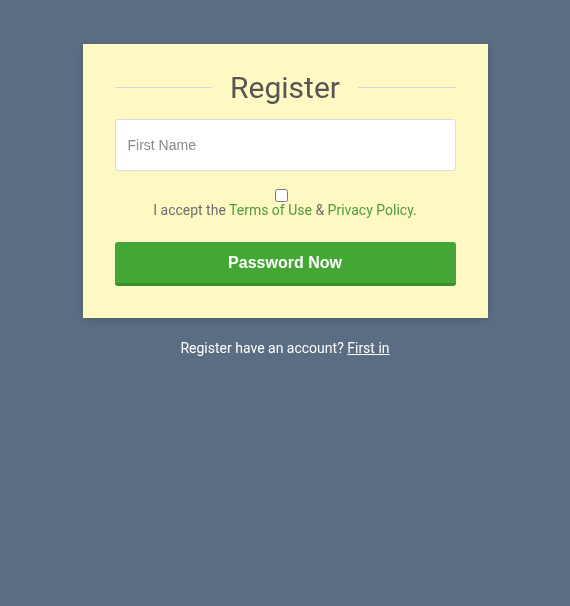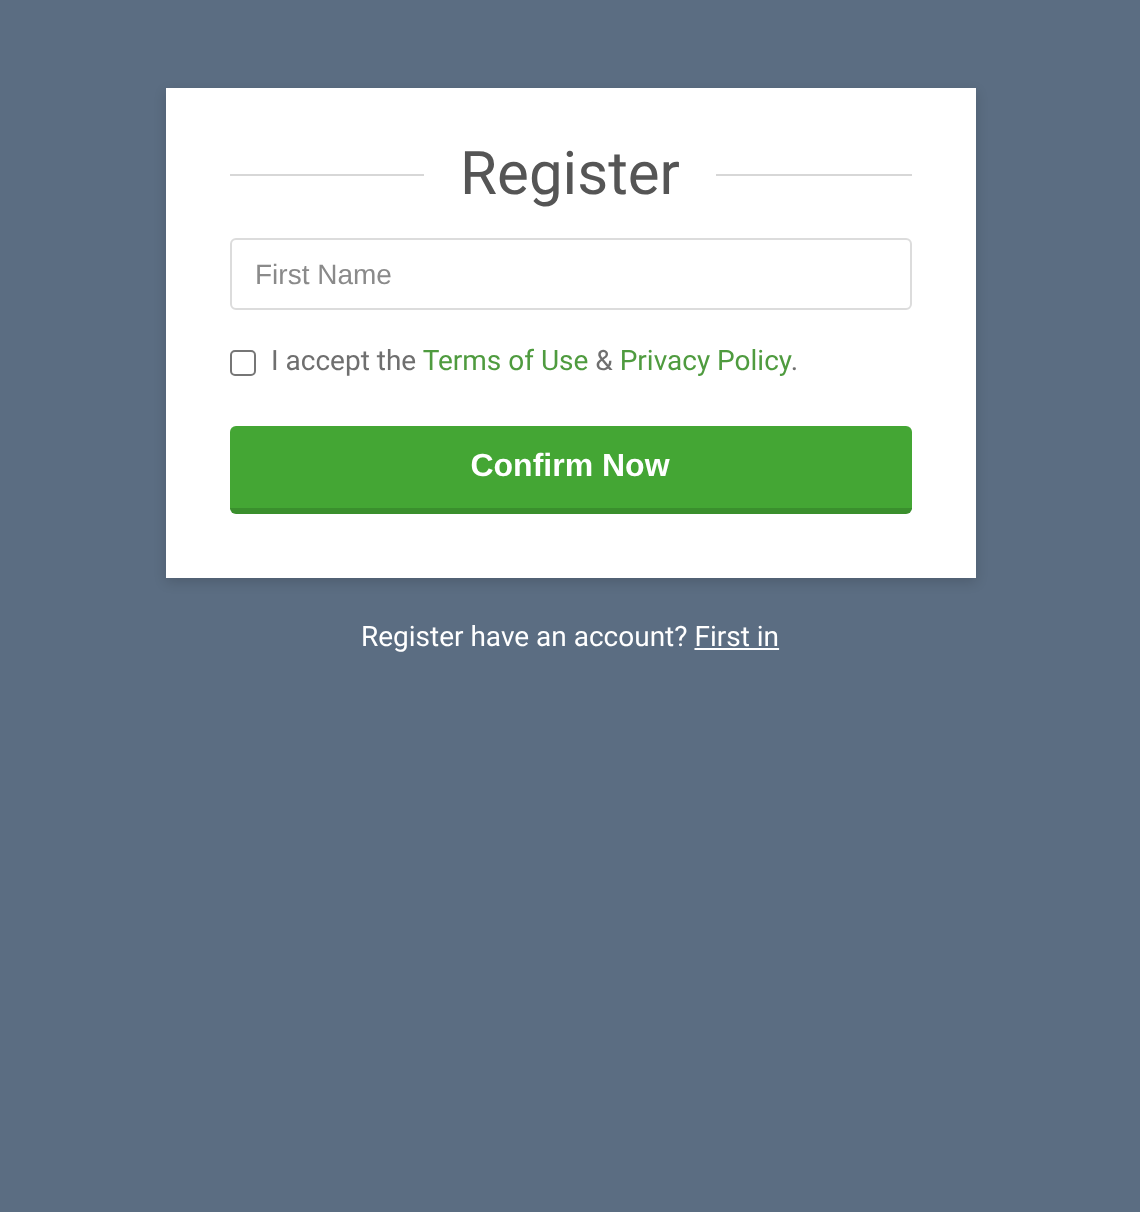--- a/index.html
+++ b/index.html
@@ -11,21 +11,21 @@
       font-family: -apple-system, BlinkMacSystemFont, "Segoe UI", Roboto, "Helvetica Neue", Arial, sans-serif;
       background-color: #5b6d82;
       width: 570px;
       height: 606px;
       display: flex;
       flex-direction: column;
       align-items: center;
       padding-top: 44px;
     }
     .card {
-      background-color: #ffffff;
+      background-color: #fef9c3;
       width: 405px;
       padding: 26px 32px 32px 32px;
       box-shadow: 0 2px 6px rgba(0,0,0,0.15);
     }
     .title-row {
       display: flex;
       align-items: center;
       justify-content: center;
       margin-bottom: 14px;
     }
@@ -46,21 +46,21 @@
       font-size: 14.5px;
       margin-bottom: 32px;
     }
     .name-row {
       display: flex;
       gap: 18px;
       margin-bottom: 18px;
     }
     .input {
       width: 100%;
-      height: 36px;
+      height: 52px;
       border: 1px solid #dcdcdc;
       border-radius: 3px;
       padding: 0 12px;
       font-size: 14px;
       color: #555;
       background-color: #fff;
       outline: none;
     }
     .input::placeholder {
       color: #8a8a8a;
@@ -68,20 +68,21 @@
     .field {
       margin-bottom: 18px;
     }
     .consent-row {
       display: flex;
       align-items: center;
       font-size: 14px;
       color: #6f6f6f;
       margin-top: 16px;
       margin-bottom: 24px;
+      flex-direction: column;
     }
     .checkbox {
       width: 13px;
       height: 13px;
       margin-right: 8px;
       cursor: pointer;
     }
     .link {
       color: #4f9b3f;
       text-decoration: none;
@@ -127,18 +128,18 @@
 
 
 
   <div class="consent-row">
     <input type="checkbox" class="checkbox" style="">
     <span>
       <span>I accept the </span><a class="link">Terms of Use</a><span> &amp; </span><a class="link">Privacy Policy</a><span>.</span>
     </span>
   </div>
 
-  <button class="register-btn">Confirm Now</button>
+  <button class="register-btn">Password Now</button>
 </div>
 
 <div class="footer">
   <span>Register have an account? </span><a class="signin-link">First in</a>
 </div>
 
 </body></html>

